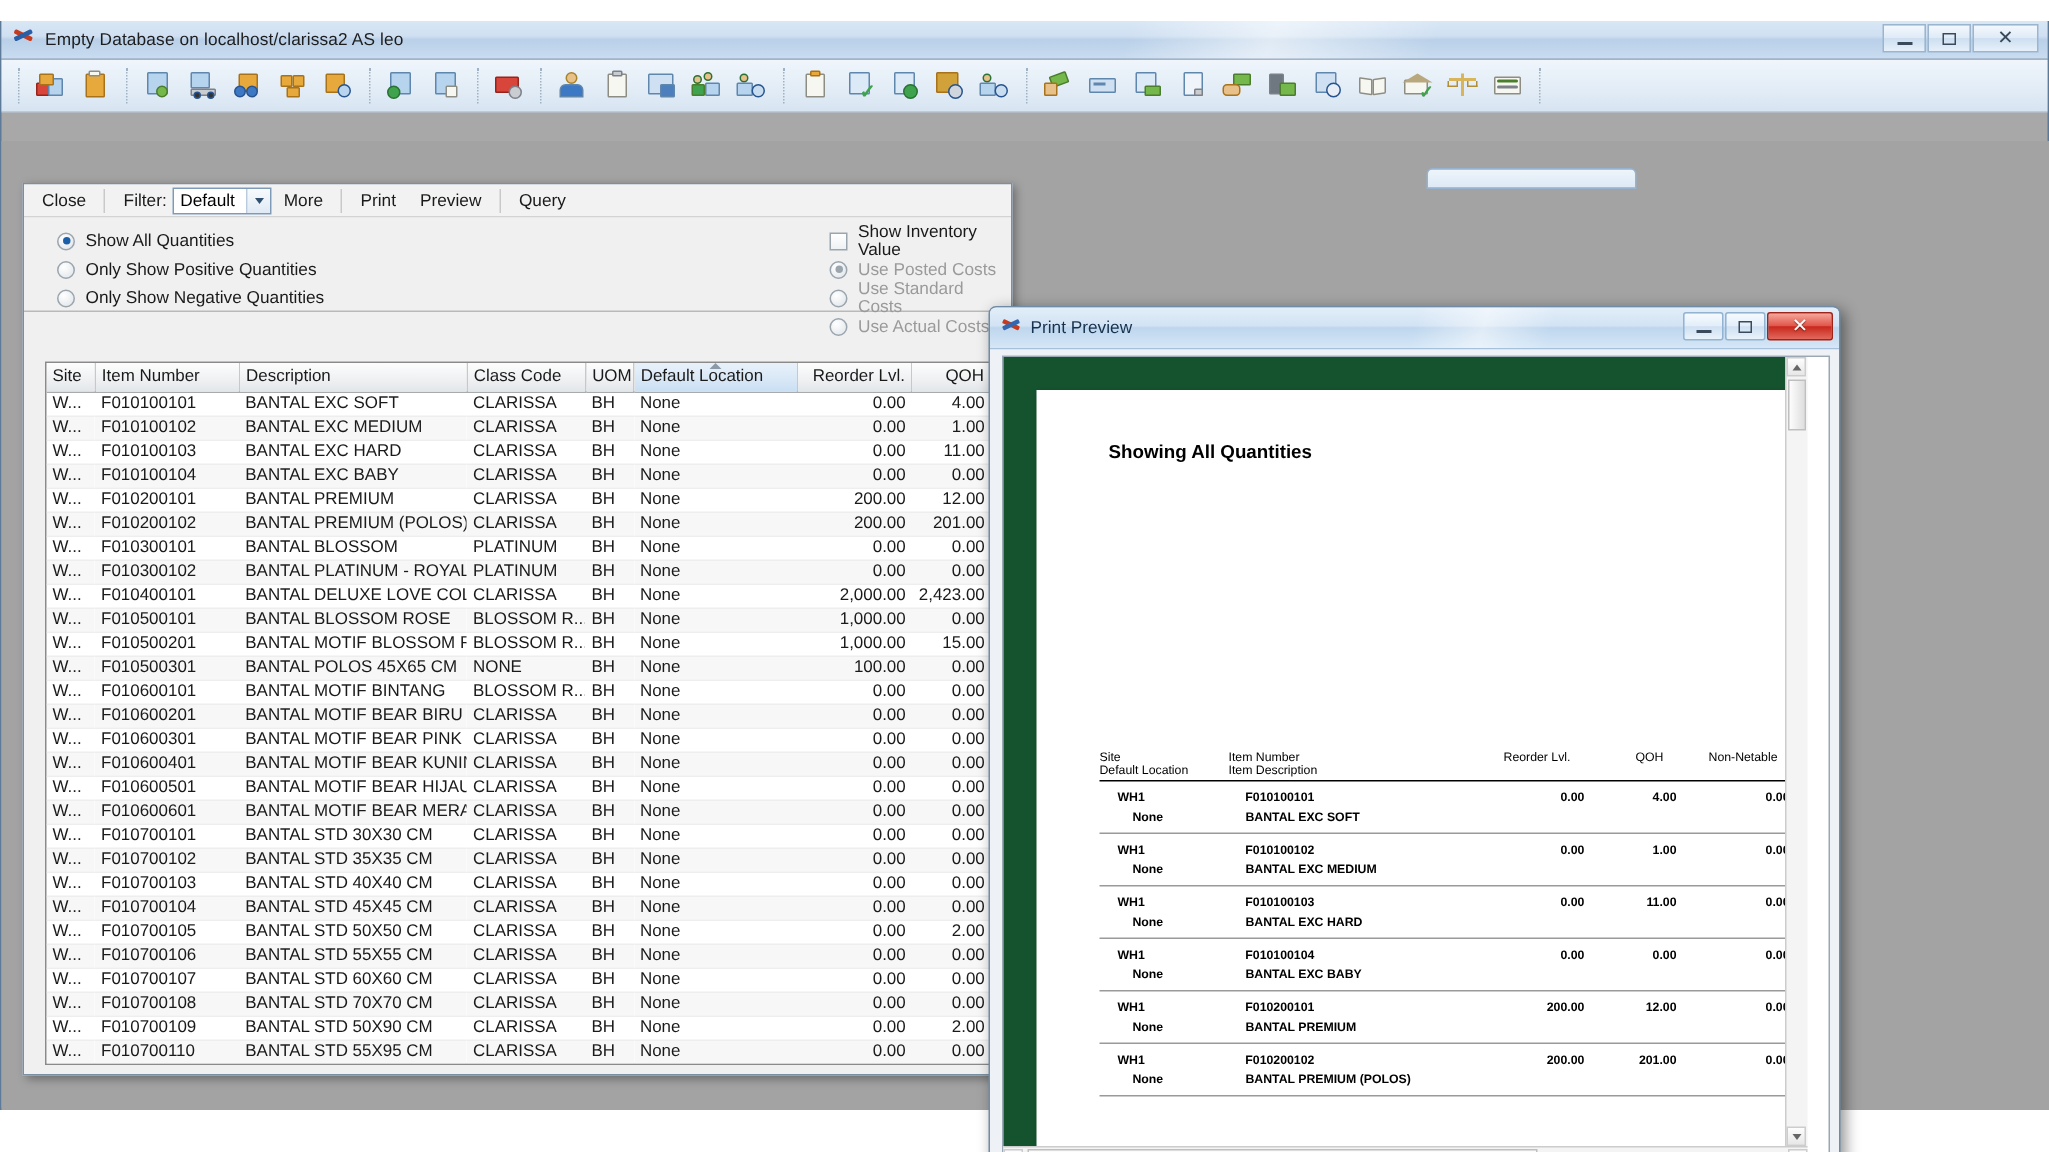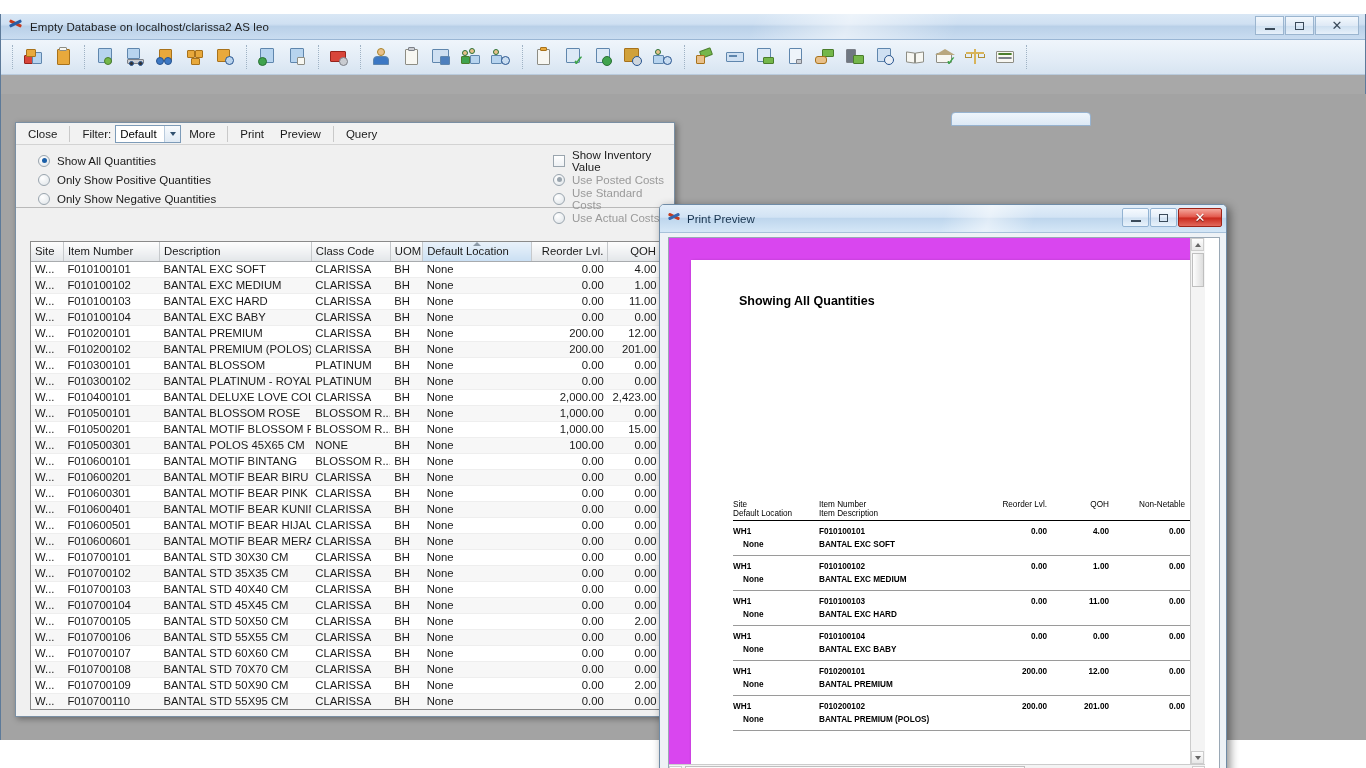--- a/index.html
+++ b/index.html
@@ -258,41 +258,41 @@
     width: 44px;
     background: linear-gradient(to bottom,#f4a79c,#e2564a 48%,#c9281c 52%,#e2695c);
     border:1px solid #9e2318;
   }
   .pp-wbtn.close .glyph-x { color:#fff; font-weight:bold; text-shadow:0 1px 1px rgba(0,0,0,.5); }
 
   #pp-body { position:absolute; left:8px; top:32px; width: 552px; height: 543px;
     background:#fff; border:1px solid #9aa8b5; }
   #pp-canvas {
     position:absolute; left:0; top:0; width: 521px; height: 526px;
-    background:#d946ef; overflow:hidden;
+    background:#14532d; overflow:hidden;
   }
   #pp-page {
     position:absolute; left: 22px; top: 22px; width: 500px; height: 700px;
     background:#ffffff; box-shadow: 1px 1px 3px rgba(0,0,0,.3);
     font-family:"Liberation Sans", sans-serif;
   }
   #pp-report-title {
     position:absolute; left:48px; top:34px;
     font-size: 12.5px; font-weight: bold; color:#000;
   }
   #pp-table { position:absolute; left: 42px; top: 240px; width: 460px; }
   .rpt-head { display:flex; font-size:8.2px; color:#000; }
   .rpt-head .c1 { width: 86px; }
   .rpt-head .c2 { width: 150px; }
   .rpt-head .c3 { width: 78px; text-align:right; }
   .rpt-head .c4 { width: 62px; text-align:right; }
   .rpt-head .c5 { width: 76px; text-align:right; }
   .rpt-hr { border-bottom: 1.5px solid #000; margin-top:2px; }
   .rpt-row { padding-top: 4px; padding-bottom:4px; border-bottom: 1px solid #9a9a9a; }
-  .rpt-line { display:flex; font-size:8.2px; color:#000; line-height: 13px;}
+  .rpt-line { display:flex; font-size:8.2px; color:#000; line-height: 13px; margin-left: 12px;}
   .rpt-line.b { font-weight: bold; }
   .rpt-line .c1 { width: 86px; }
   .rpt-line .c1.ind { padding-left: 10px; }
   .rpt-line .c2 { width: 150px; }
   .rpt-line .c3 { width: 78px; text-align:right; }
   .rpt-line .c4 { width: 62px; text-align:right; }
   .rpt-line .c5 { width: 76px; text-align:right; }
 
   #pp-vscroll {
     position:absolute; left: 521px; top:0; width: 15px; height: 526px;

